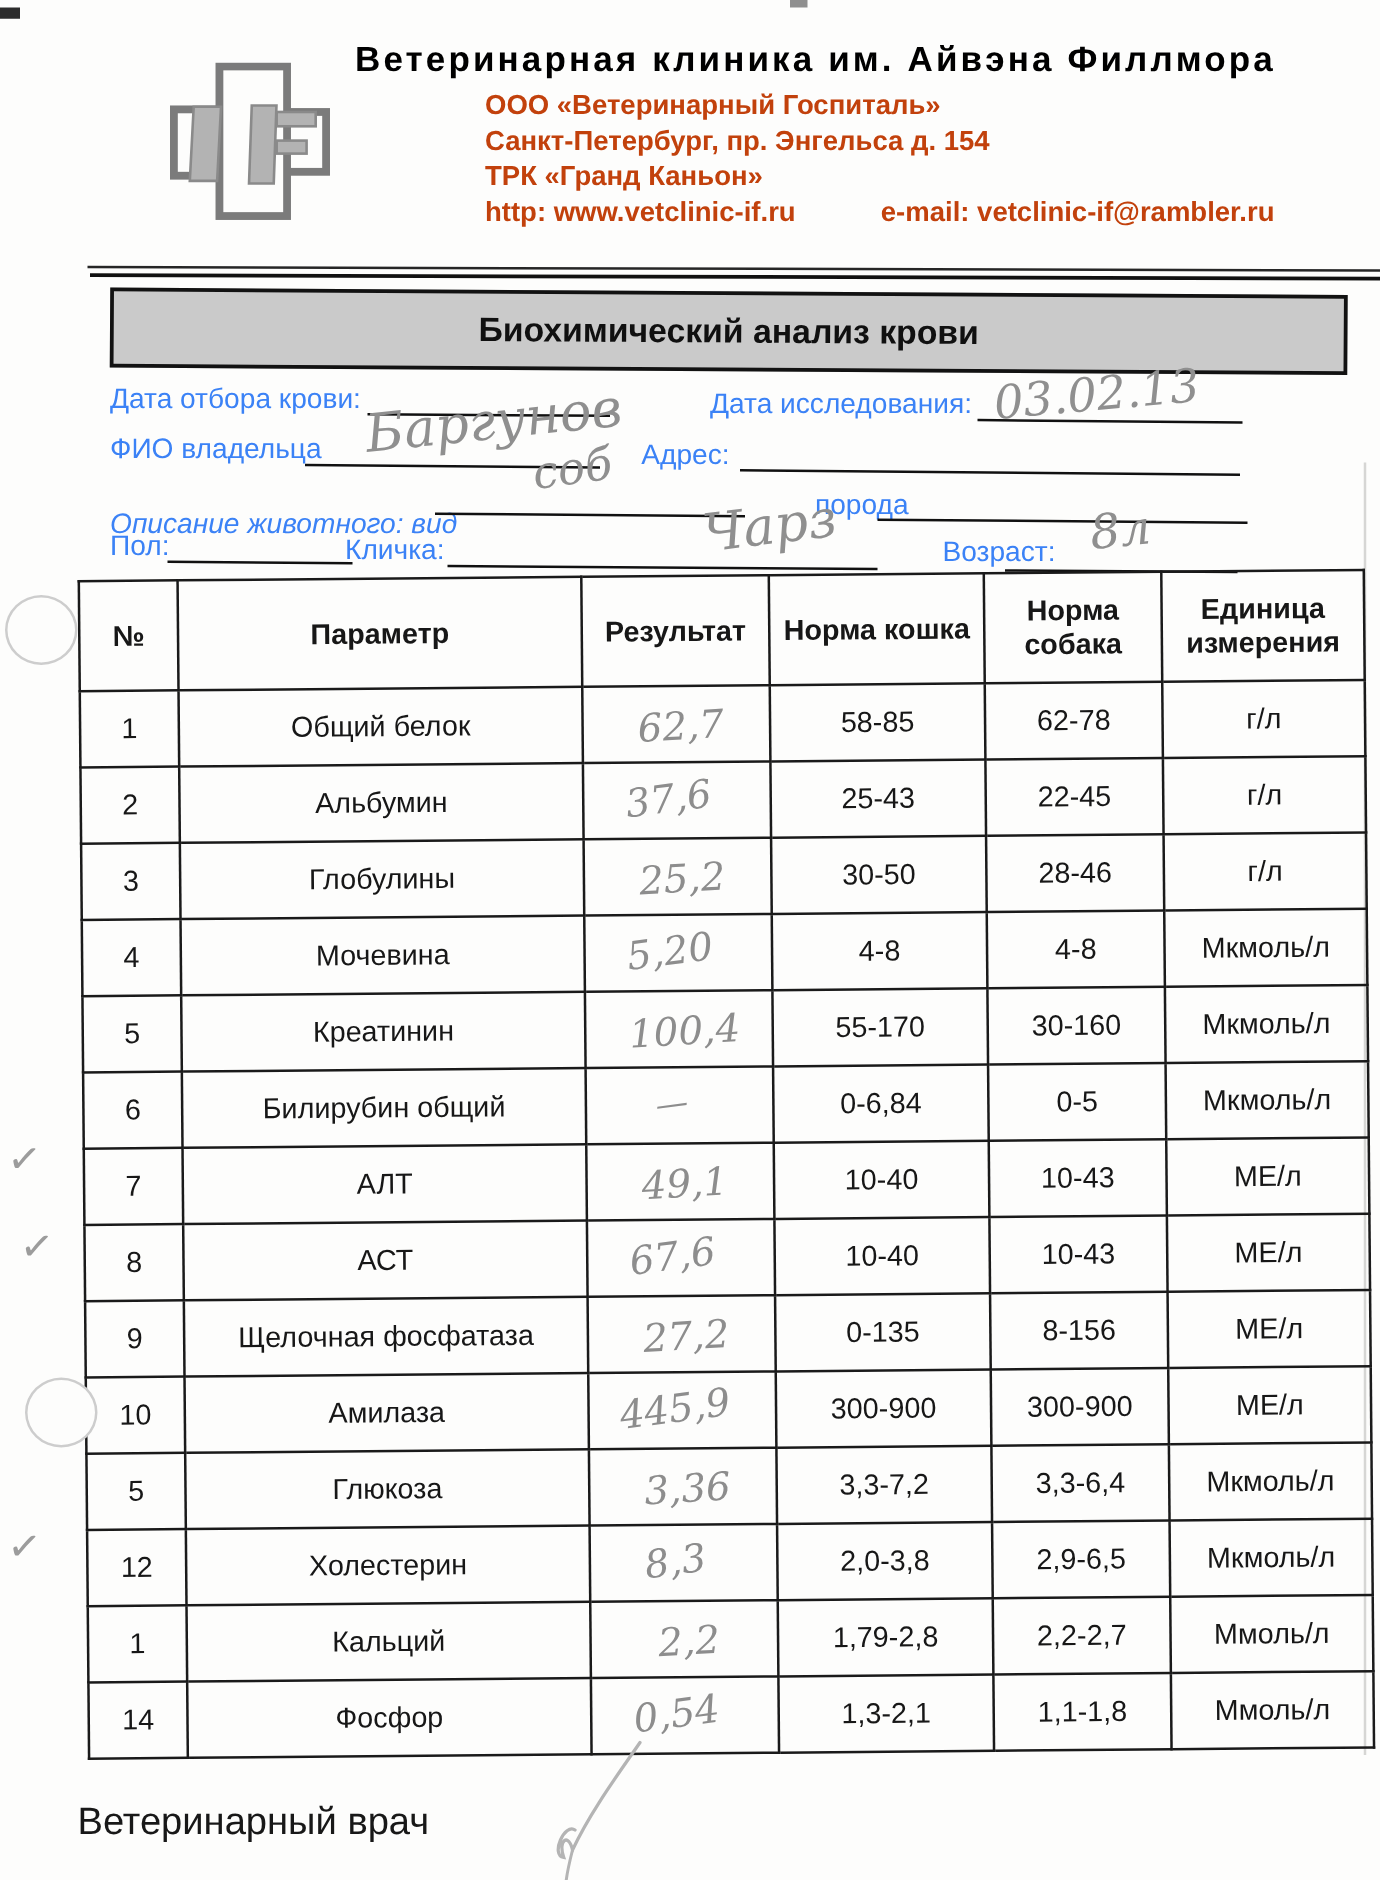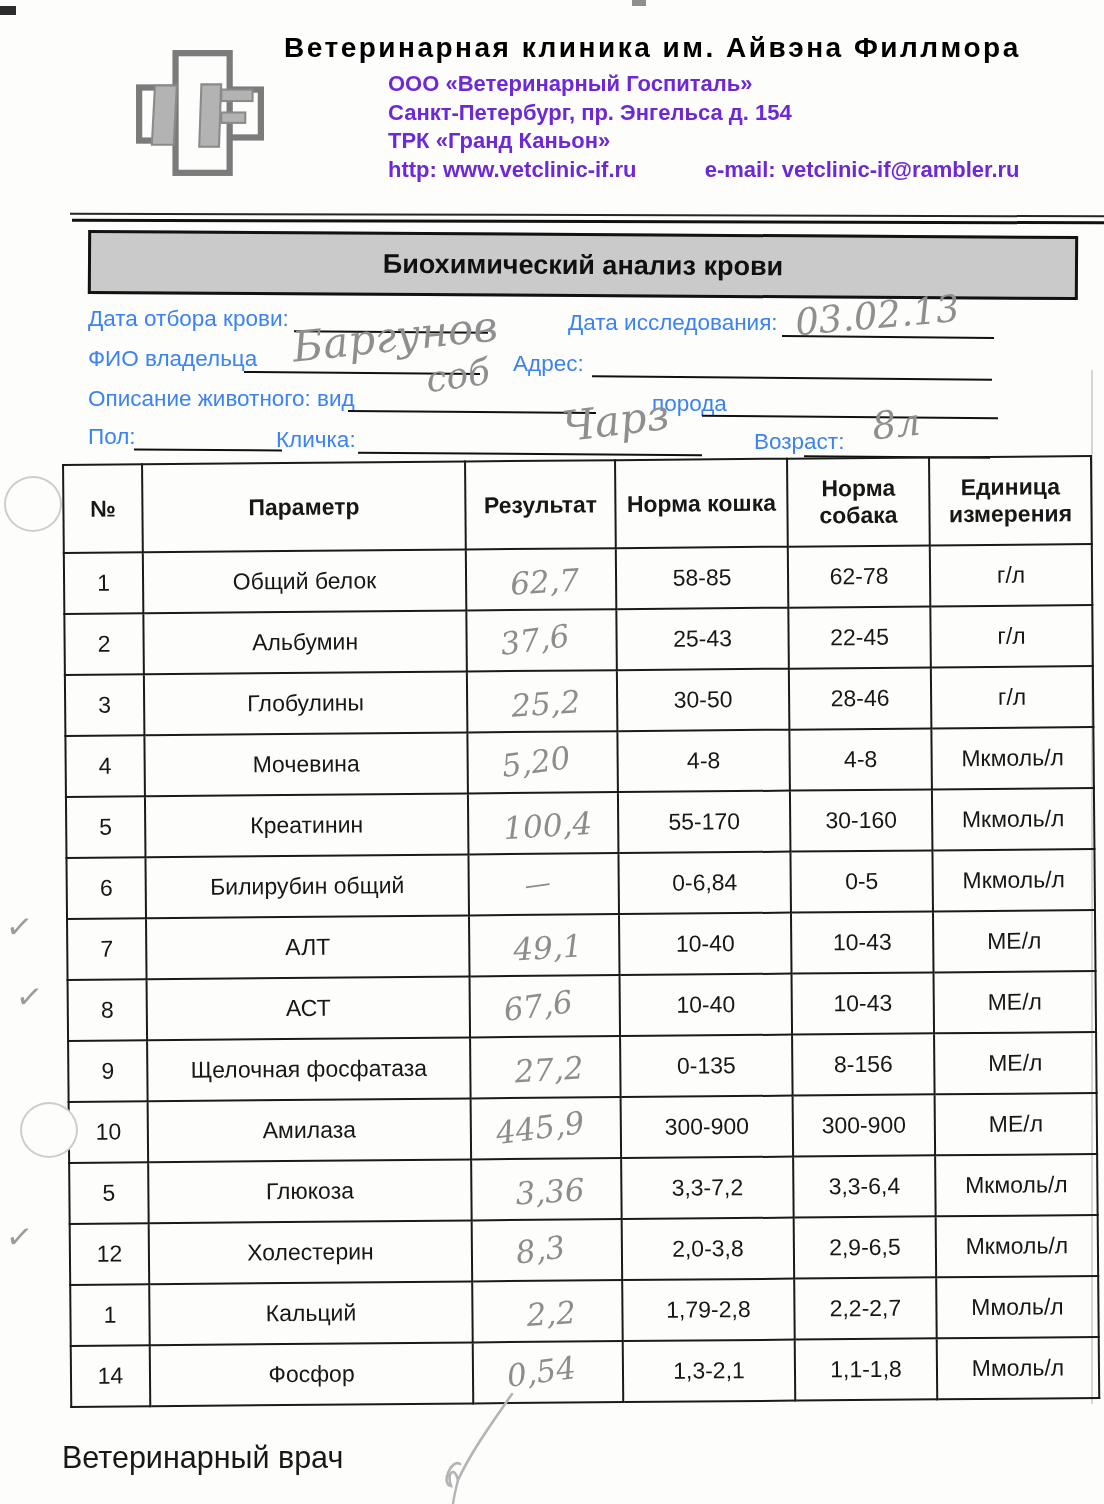--- a/index.html
+++ b/index.html
@@ -13,21 +13,21 @@
   }
   
   .logo{position:absolute;left:136px;top:50px;width:128px;height:126px;}
   .clinic-name{
     position:absolute;left:284px;top:32px;width:790px;
     font-size:28px;font-weight:bold;letter-spacing:2.5px;color:#000000;
     white-space:nowrap;
   }
   .header-lines{
     position:absolute;left:388px;top:70px;width:700px;
-    font-size:22px;font-weight:bold;line-height:28.6px;color:#6d28d9;
+    font-size:22px;font-weight:bold;line-height:28.6px;color:#c2410c;
   }
   .web-line span.mail{margin-left:62px;}
   
   .rule-a{position:absolute;left:70px;top:214px;width:1034px;height:2px;background:#262626;transform:rotate(0.15deg);}
   .rule-b{position:absolute;left:72px;top:220px;width:1032px;height:3px;background:#111;transform:rotate(0.15deg);}
   
   .title-bar{
     position:absolute;left:88px;top:230px;width:984px;height:58px;
     background:#cacaca;border:3px solid #121212;
     transform:rotate(0.35deg);transform-origin:left center;
@@ -128,21 +128,21 @@
   <div class="form-label" style="left:568px;top:310px;">Дата исследования:</div>
   <div class="fline" style="left:782px;top:336px;width:212px;transform:rotate(0.5deg);"></div>
   <div class="hand" style="left:795px;top:294px;font-size:37px;transform:rotate(-5deg);">03.02.13</div>
 
   <div class="form-label" style="left:88px;top:346px;text-align:center;">ФИО владельца</div>
   <div class="fline" style="left:244px;top:372px;width:236px;transform:rotate(0.5deg);"></div>
   <div class="hand" style="left:292px;top:312px;font-size:42px;transform:rotate(-6deg);">Баргунов</div>
   <div class="form-label" style="left:513px;top:351px;">Адрес:</div>
   <div class="fline" style="left:592px;top:377px;width:400px;transform:rotate(0.5deg);"></div>
 
-  <div class="form-label" style="left:88px;top:386px;">Описание животного: вид</div>
+  <div class="form-label" style="left:88px;top:406px;font-style:italic;">Описание животного: вид</div>
   <div class="fline" style="left:348px;top:411px;width:248px;transform:rotate(0.5deg);"></div>
   <div class="hand" style="left:426px;top:355px;font-size:36px;transform:rotate(-8deg);">соб</div>
   <div class="form-label" style="left:652px;top:391px;text-align:center;">порода</div>
   <div class="fline" style="left:702px;top:416px;width:296px;transform:rotate(0.5deg);"></div>
 
   <div class="form-label" style="left:88px;top:424px;">Пол:</div>
   <div class="fline" style="left:134px;top:449px;width:148px;transform:rotate(0.4deg);"></div>
   <div class="form-label" style="left:276px;top:427px;">Кличка:</div>
   <div class="fline" style="left:358px;top:453px;width:344px;transform:rotate(0.4deg);"></div>
   <div class="hand" style="left:562px;top:396px;font-size:42px;transform:rotate(-7deg);">Чарз</div>

